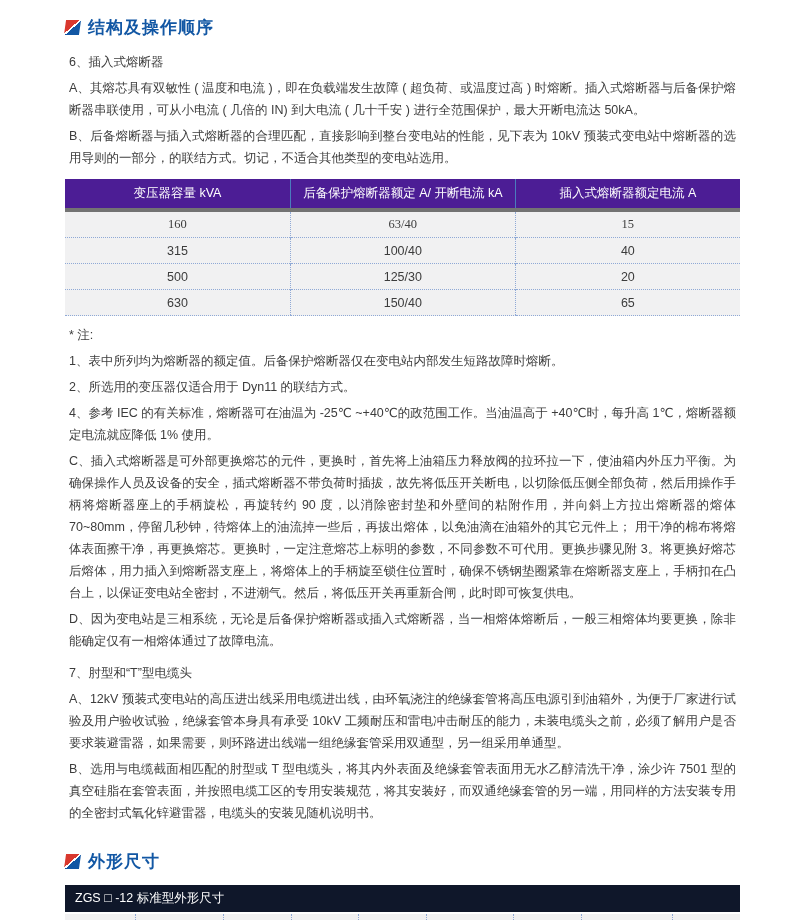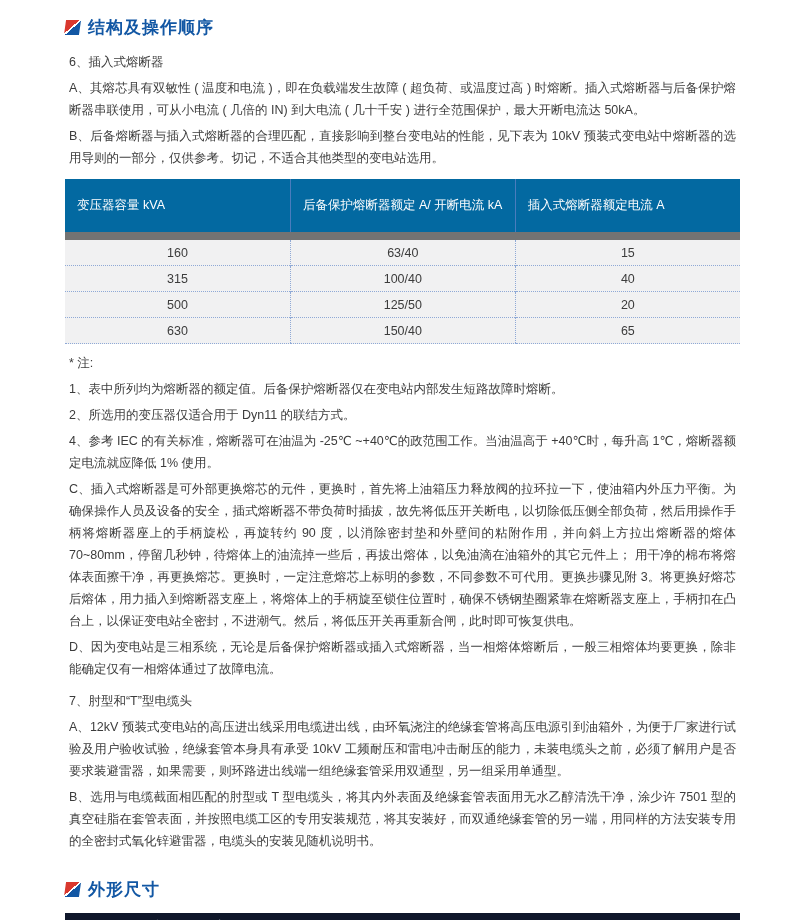--- a/index.html
+++ b/index.html
@@ -28,30 +28,30 @@
     text-justify:inter-ideograph;color:#3c3c3c;
   }
   .para.first{margin-top:12px;}
   .block-gap{margin-top:10px;}
   .notes-block{margin-top:8px;}
 
   
   table{border-collapse:collapse;table-layout:fixed;}
   .t1{width:675px;margin-top:10px;}
   .t1 th{
-    background:#0369a1;color:#ffffff;font-size:12.5px;font-weight:normal;
-    height:29px;text-align:left;border-left:1px solid #4a7cbd;padding:12px;
+    background:#4c1d95;color:#ffffff;font-size:12.5px;font-weight:normal;
+    height:29px;text-align:center;border-left:1px solid #4a7cbd;padding:0;
   }
   .t1 th:first-child{border-left:none;}
   .t1 td{
     background:#f1f1f2;color:#3c3c3c;font-size:12.5px;height:25px;
     text-align:center;padding:0;
     border-left:1px dotted #8fa9d6;border-top:1px dotted #8fa9d6;
   }
-  .t1 tbody tr:first-child td{border-top:8px solid #737373;}
+  .t1 tbody tr:first-child td{border-top:4px solid #737373;font-family:Liberation Serif, serif;}
   .t1 td:first-child{border-left:none;}
   .t1 tbody tr:last-child td{border-bottom:1px dotted #8fa9d6;}
 
   
   .t2wrap{margin-top:12px;}
   .t2title{
     width:675px;box-sizing:border-box;background:#0f172a;color:#ffffff;
     font-size:12.5px;height:27px;line-height:27px;padding-left:10px;
   }
   .t2{width:675px;}
@@ -69,21 +69,21 @@
 
 <div class="page">
 
   <div class="section-header">
     <span class="corner-icon"></span>
     <span class="section-title">结构及操作顺序</span>
   </div>
 
   <p class="para first">6、插入式熔断器</p>
   <p class="para">A、其熔芯具有双敏性 ( 温度和电流 )，即在负载端发生故障 ( 超负荷、或温度过高 ) 时熔断。插入式熔断器与后备保护熔断器串联使用，可从小电流 ( 几倍的 IN) 到大电流 ( 几十千安 ) 进行全范围保护，最大开断电流达 50kA。</p>
-  <p class="para">B、后备熔断器与插入式熔断器的合理匹配，直接影响到整台变电站的性能，见下表为 10kV 预装式变电站中熔断器的选用导则的一部分，仅供参考。切记，不适合其他类型的变电站选用。</p>
+  <p class="para">B、后备熔断器与插入式熔断器的合理匹配，直接影响到整台变电站的性能，见下表为 10kV 预装式变电站中熔断器的选用导则的一部分，的联结方式。切记，不适合其他类型的变电站选用。</p>
 
   <table class="t1">
     <colgroup>
         <col style="width:33.4%">
         <col style="width:33.3%">
         <col style="width:33.3%">
       </colgroup>
     <thead>
       <tr>
         <th>变压器容量 kVA</th>
@@ -97,21 +97,21 @@
         <td>63/40</td>
         <td>15</td>
       </tr>
       <tr>
         <td>315</td>
         <td>100/40</td>
         <td>40</td>
       </tr>
       <tr>
         <td>500</td>
-        <td>125/50</td>
+        <td>125/30</td>
         <td>20</td>
       </tr>
       <tr>
         <td>630</td>
         <td>150/40</td>
         <td>65</td>
       </tr>
     </tbody>
   </table>
 

